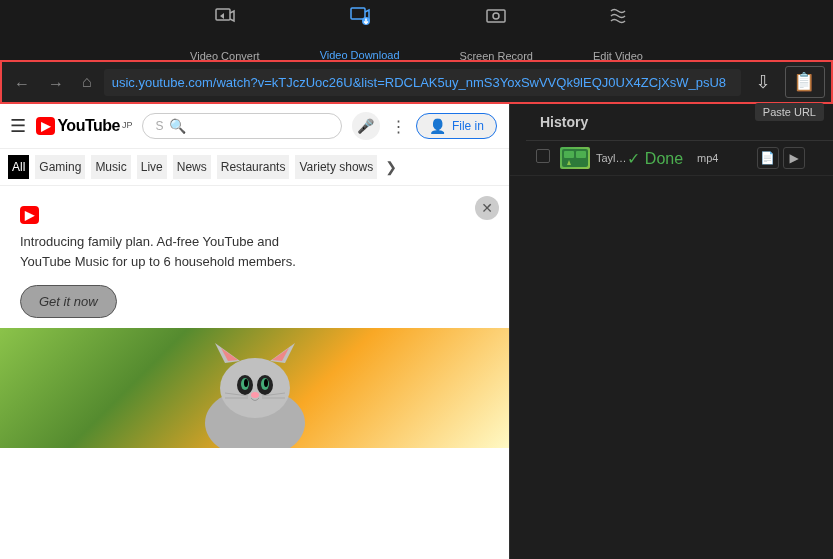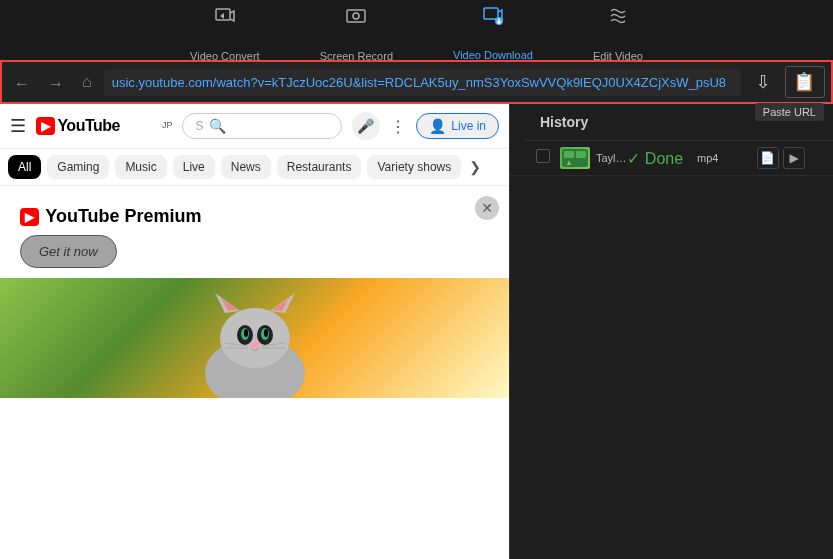--- a/index.html
+++ b/index.html
@@ -146,21 +146,20 @@
       font-size: 16px;
       font-weight: bold;
       color: #000;
       letter-spacing: -0.5px;
     }
     .yt-logo-jp {
       font-size: 9px;
       color: #555;
       align-self: flex-start;
       margin-top: 3px;
-      margin-left: 40px;
     }
     .yt-search-bar {
       display: flex;
       align-items: center;
       border: 1px solid #ccc;
       border-radius: 20px;
       padding: 4px 12px;
       flex: 1;
       gap: 6px;
       max-width: 200px;
@@ -211,22 +210,22 @@
     .yt-categories {
       display: flex;
       align-items: center;
       padding: 6px 8px;
       gap: 6px;
       background: #fff;
       border-bottom: 1px solid #eee;
       overflow: hidden;
     }
     .cat-pill {
-      padding: 5px 10px;
-      border-radius: 8px;
+      padding: 5px 4px;
+      border-radius: 0;
       font-size: 12px;
       cursor: pointer;
       white-space: nowrap;
     }
     .cat-pill.active {
       background: #000;
       color: #fff;
     }
     .cat-pill.inactive {
       background: #f0f0f0;
@@ -417,45 +416,45 @@
 <div class="top-toolbar">
   <div class="toolbar-item">
     <span class="toolbar-icon">
       <svg width="22" height="22" viewBox="0 0 22 22" fill="none">
         <rect x="2" y="4" width="14" height="11" rx="1" stroke="#aaa" stroke-width="1.5" fill="none"></rect>
         <polyline points="16,8 20,6 20,16 16,14" stroke="#aaa" stroke-width="1.5" fill="none"></polyline>
         <path d="M6 11 L10 8 L10 14 Z" fill="#aaa"></path>
       </svg>
     </span>
     <span>Video Convert</span>
-  </div>
-  <div class="toolbar-item">
-    <span class="toolbar-icon">
-      <svg width="22" height="22" viewBox="0 0 22 22" fill="none">
-        <rect x="2" y="5" width="18" height="12" rx="1" stroke="#aaa" stroke-width="1.5" fill="none"></rect>
-        <circle cx="11" cy="11" r="3" stroke="#aaa" stroke-width="1.5" fill="none"></circle>
-      </svg>
-    </span>
-    <span>Screen Record</span>
   </div>
   <div class="toolbar-item active">
     <span class="toolbar-icon">
       <svg width="22" height="22" viewBox="0 0 22 22" fill="none">
         <rect x="2" y="4" width="14" height="11" rx="1" stroke="#4da6ff" stroke-width="1.5" fill="none"></rect>
         <polyline points="16,8 20,6 20,16 16,14" stroke="#4da6ff" stroke-width="1.5" fill="none"></polyline>
         <circle cx="17" cy="17" r="4" fill="#4da6ff"></circle>
         <line x1="17" y1="14.5" x2="17" y2="19" stroke="white" stroke-width="1.5"></line>
         <polyline points="15,17.5 17,19.5 19,17.5" stroke="white" stroke-width="1.5" fill="none"></polyline>
       </svg>
     </span>
     <span>Video Download</span>
   </div>
   <div class="toolbar-item">
     <span class="toolbar-icon">
       <svg width="22" height="22" viewBox="0 0 22 22" fill="none">
+        <rect x="2" y="5" width="18" height="12" rx="1" stroke="#aaa" stroke-width="1.5" fill="none"></rect>
+        <circle cx="11" cy="11" r="3" stroke="#aaa" stroke-width="1.5" fill="none"></circle>
+      </svg>
+    </span>
+    <span>Screen Record</span>
+  </div>
+  <div class="toolbar-item">
+    <span class="toolbar-icon">
+      <svg width="22" height="22" viewBox="0 0 22 22" fill="none">
         <path d="M4 6 Q7 3 11 6 Q15 9 18 6" stroke="#aaa" stroke-width="1.5" fill="none"></path>
         <path d="M4 11 Q7 8 11 11 Q15 14 18 11" stroke="#aaa" stroke-width="1.5" fill="none"></path>
         <path d="M4 16 Q7 13 11 16 Q15 19 18 16" stroke="#aaa" stroke-width="1.5" fill="none"></path>
       </svg>
     </span>
     <span>Edit Video</span>
   </div>
 </div>
 
 <div class="url-row">
@@ -482,42 +481,44 @@
         <span class="yt-logo-jp">JP</span>
       </div>
       <div class="yt-search-bar">
         <span class="yt-search-placeholder">S</span>
         <span class="yt-search-icon">🔍</span>
       </div>
       <div class="yt-mic-icon">🎤</div>
       <span class="yt-more-icon">⋮</span>
       <button class="yt-signin-btn">
         <span class="yt-signin-icon">👤</span>
-        <span>Live in</span>
+        <span>File in</span>
       </button>
     </div>
 
     <div class="yt-categories">
       <div class="cat-pill active">All</div>
       <div class="cat-pill inactive">Gaming</div>
       <div class="cat-pill inactive">Music</div>
       <div class="cat-pill inactive">Live</div>
       <div class="cat-pill inactive">News</div>
       <div class="cat-pill inactive">Restaurants</div>
       <div class="cat-pill inactive">Variety shows</div>
       <span class="cat-more">❯</span>
     </div>
 
     <div class="yt-content">
 
       <div class="yt-premium-banner">
         <button class="premium-close-btn">✕</button>
         <div class="premium-logo-row">
           <span class="premium-yt-icon">▶</span>
-          <span class="premium-title">YouTube Premium</span>
+        </div>
+        <div class="premium-desc">
+          Introducing family plan. Ad-free YouTube and<br>YouTube Music for up to 6 household members.
         </div>
         <button class="get-it-now-btn">
           <span>Get it now</span>
         </button>
       </div>
 
       <div class="yt-thumbnail-area">
         <svg width="160" height="115" viewBox="0 0 160 115">
 
           <ellipse cx="80" cy="90" rx="50" ry="35" fill="#b0b0b0"></ellipse>

